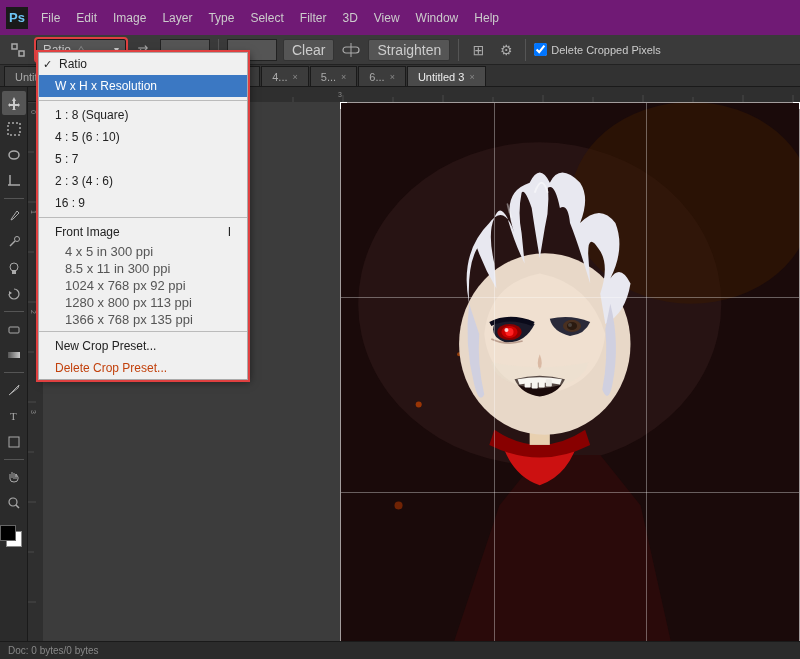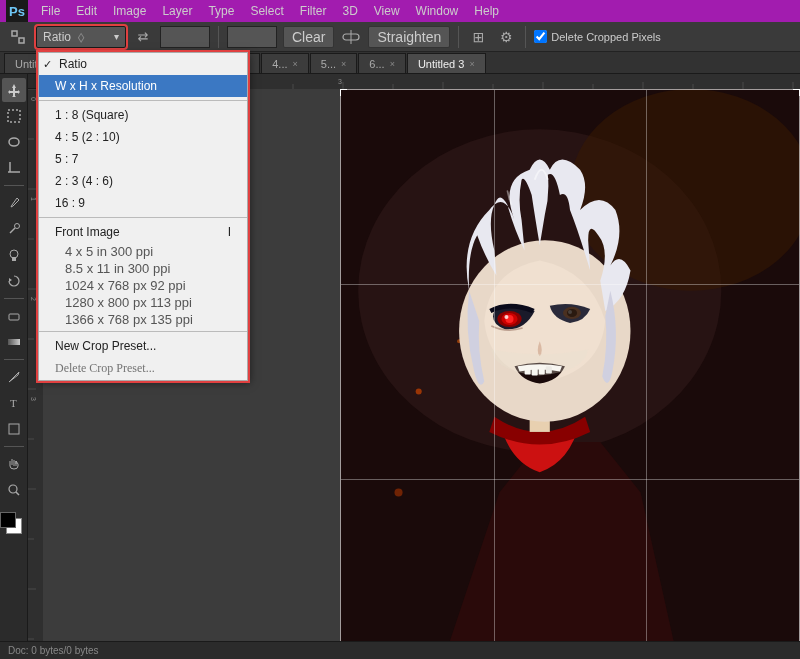--- a/index.html
+++ b/index.html
@@ -1,21 +1,21 @@
 <!DOCTYPE html>
 <html><head>
   <meta charset="utf-8">
   <style>
     * { margin: 0; padding: 0; box-sizing: border-box; }
     body { width: 800px; height: 659px; overflow: hidden; background: #3c3c3c; font-family: 'Arial', sans-serif; font-size: 12px; color: #ccc; }
 
     
     .menubar {
-      height: 22px;
-      background: #a21caf;
+      height: 35px;
+      background: #701a75;
       display: flex;
       align-items: center;
       padding: 0 6px;
       gap: 2px;
       color: #ccc;
       font-size: 12px;
     }
     .menubar-logo {
       width: 22px; height: 22px;
       background: #1a1a1a;
@@ -199,21 +199,21 @@
     }
     .dd-item.checked { color: #222; }
     .dd-item.checked::before {
       content: '✓';
       position: absolute;
       left: 4px;
       font-size: 11px;
     }
     .dd-item.checked { position: relative; padding-left: 20px; }
     .dd-separator { height: 1px; background: #bbb; margin: 3px 0; }
-    .dd-item.delete-preset { color: #737373; font-family: Liberation Serif, serif; }
+    .dd-item.delete-preset { color: #c2410c; }
     .dd-sub {
       font-size: 13px;
       color: #555;
       padding: 1px 16px 1px 26px;
       cursor: pointer;
     }
 
     
     .bottom-bar {
       height: 18px;
@@ -566,21 +566,21 @@
   </div>
 </div>
 
 <div class="dropdown-menu">
 
   <div class="dd-item checked">Ratio</div>
 
   <div class="dd-item" style="background:#3b78c3;color:#fff;">W x H x Resolution</div>
   <div class="dd-separator"></div>
   <div class="dd-item">1 : 8 (Square)</div>
-  <div class="dd-item">4 : 5 (2 : 10)</div>
+  <div class="dd-item">4 : 5 (6 : 10)</div>
   <div class="dd-item">5 : 7</div>
   <div class="dd-item">2 : 3 (4 : 6)</div>
   <div class="dd-item">16 : 9</div>
   <div class="dd-separator"></div>
   <div class="dd-item" style="display:flex;justify-content:space-between;">
       <span>Front Image</span>
       <span>I</span>
     </div>
   <div class="dd-sub">4 x 5 in 300 ppi</div>
   <div class="dd-sub">8.5 x 11 in 300 ppi</div>

